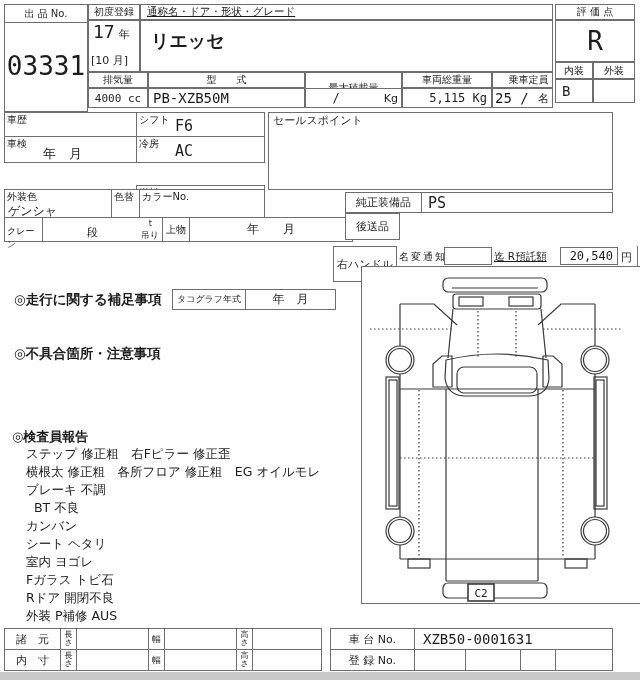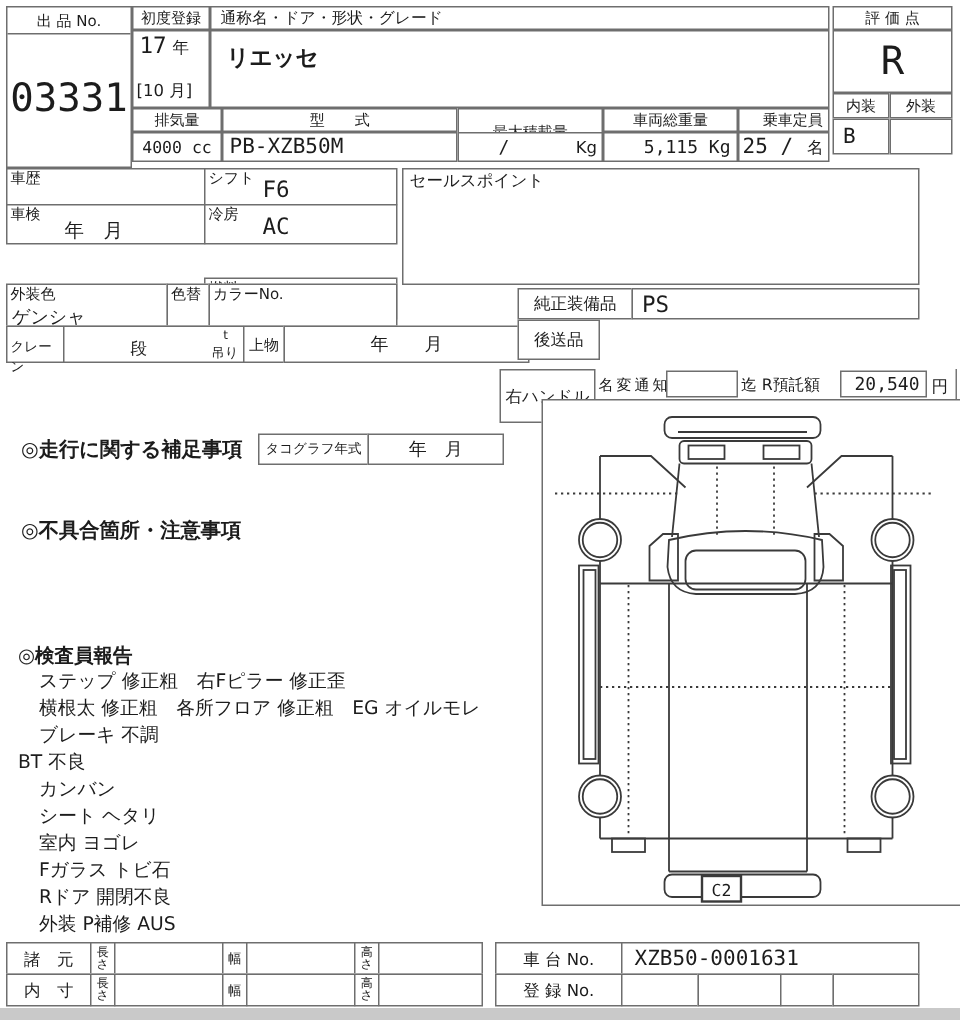--- a/index.html
+++ b/index.html
@@ -7,24 +7,24 @@
          font-family:"DejaVu Sans","Liberation Sans",sans-serif;color:#1c1c1c;overflow:hidden;}
   .cell{position:absolute;box-sizing:border-box;border:1px solid #6e6e6e;background:#fff;}
   .nob{position:absolute;box-sizing:border-box;}
   .c{display:flex;align-items:center;justify-content:center;}
   .l{display:flex;align-items:center;justify-content:flex-start;}
   .r{display:flex;align-items:center;justify-content:flex-end;}
   .corner{position:absolute;top:1px;left:2px;font-size:10px;line-height:11px;}
   .mono{font-family:"DejaVu Sans Mono","Liberation Mono",monospace;}
   .pre{white-space:pre;}
   .stk{white-space:pre-line;font-size:8px;line-height:8px;text-align:center;}
-  .fs8{font-size:8px;} .fs9{font-size:9px;} .fs10{font-size:10px;} .fs105{font-size:10.5px;}
+  .fs8{font-size:8px;} .fs9{font-size:9px;} .fs10{font-size:10px;} .fs105{font-size:10.5px;text-decoration:underline;}
   .fs11{font-size:11px;} .fs12{font-size:12px;} .fs125{font-size:12.5px;} .fs13{font-size:13px;}
   .fs14{font-size:14px;} .fs15{font-size:15px;} .fs17{font-size:17px;}
-  .fs18{font-size:15px;} .fs26{font-size:26px;}
+  .fs18{font-size:18px;} .fs26{font-size:26px;}
   .b{font-weight:bold;}
   .hdr{border-bottom:1px solid #6e6e6e;}
   .graybar{position:absolute;left:0;top:672px;width:640px;height:8px;background:#c9c9c9;}
   svg text{font-family:"DejaVu Sans Mono","Liberation Mono",monospace;}
 </style>
 </head>
 <body>
 
 <div class="sheet">
 
@@ -133,21 +133,21 @@
   <span class="nob b" style="left:14px;top:291px;font-size:13.5px;">◎走行に関する補足事項</span>
   <div class="cell c fs9" style="left:172px;top:289px;width:74px;height:21px;">タコグラフ年式</div>
   <div class="cell c pre fs12" style="left:245px;top:289px;width:91px;height:21px;">年　月</div>
 
   <span class="nob b" style="left:14px;top:345px;font-size:13.5px;">◎不具合箇所・注意事項</span>
 
   <span class="nob b fs13" style="left:12px;top:428px;">◎検査員報告</span>
   <div class="nob fs125" style="left:26px;top:446px;">ステップ 修正粗　右Fピラー 修正歪</div>
   <div class="nob fs125" style="left:26px;top:464px;">横根太 修正粗　各所フロア 修正粗　EG オイルモレ</div>
   <div class="nob fs125" style="left:26px;top:482px;">ブレーキ 不調</div>
-  <div class="nob fs125" style="left:12px;top:500px;text-align:right;">BT 不良</div>
+  <div class="nob fs125" style="left:34px;top:500px;text-align:right;">BT 不良</div>
   <div class="nob fs125" style="left:26px;top:518px;">カンバン</div>
   <div class="nob fs125" style="left:26px;top:536px;">シート ヘタリ</div>
   <div class="nob fs125" style="left:26px;top:554px;">室内 ヨゴレ</div>
   <div class="nob fs125" style="left:26px;top:572px;">Fガラス トビ石</div>
   <div class="nob fs125" style="left:26px;top:590px;">Rドア 開閉不良</div>
   <div class="nob fs125" style="left:26px;top:608px;">外装 P補修 AUS</div>
 
   <div class="cell" style="left:361px;top:266px;width:323px;height:338px;">
     <svg width="269" height="336" viewBox="0 0 269 336">
       <g fill="none" stroke="#3a3a3a" stroke-width="1.2">

